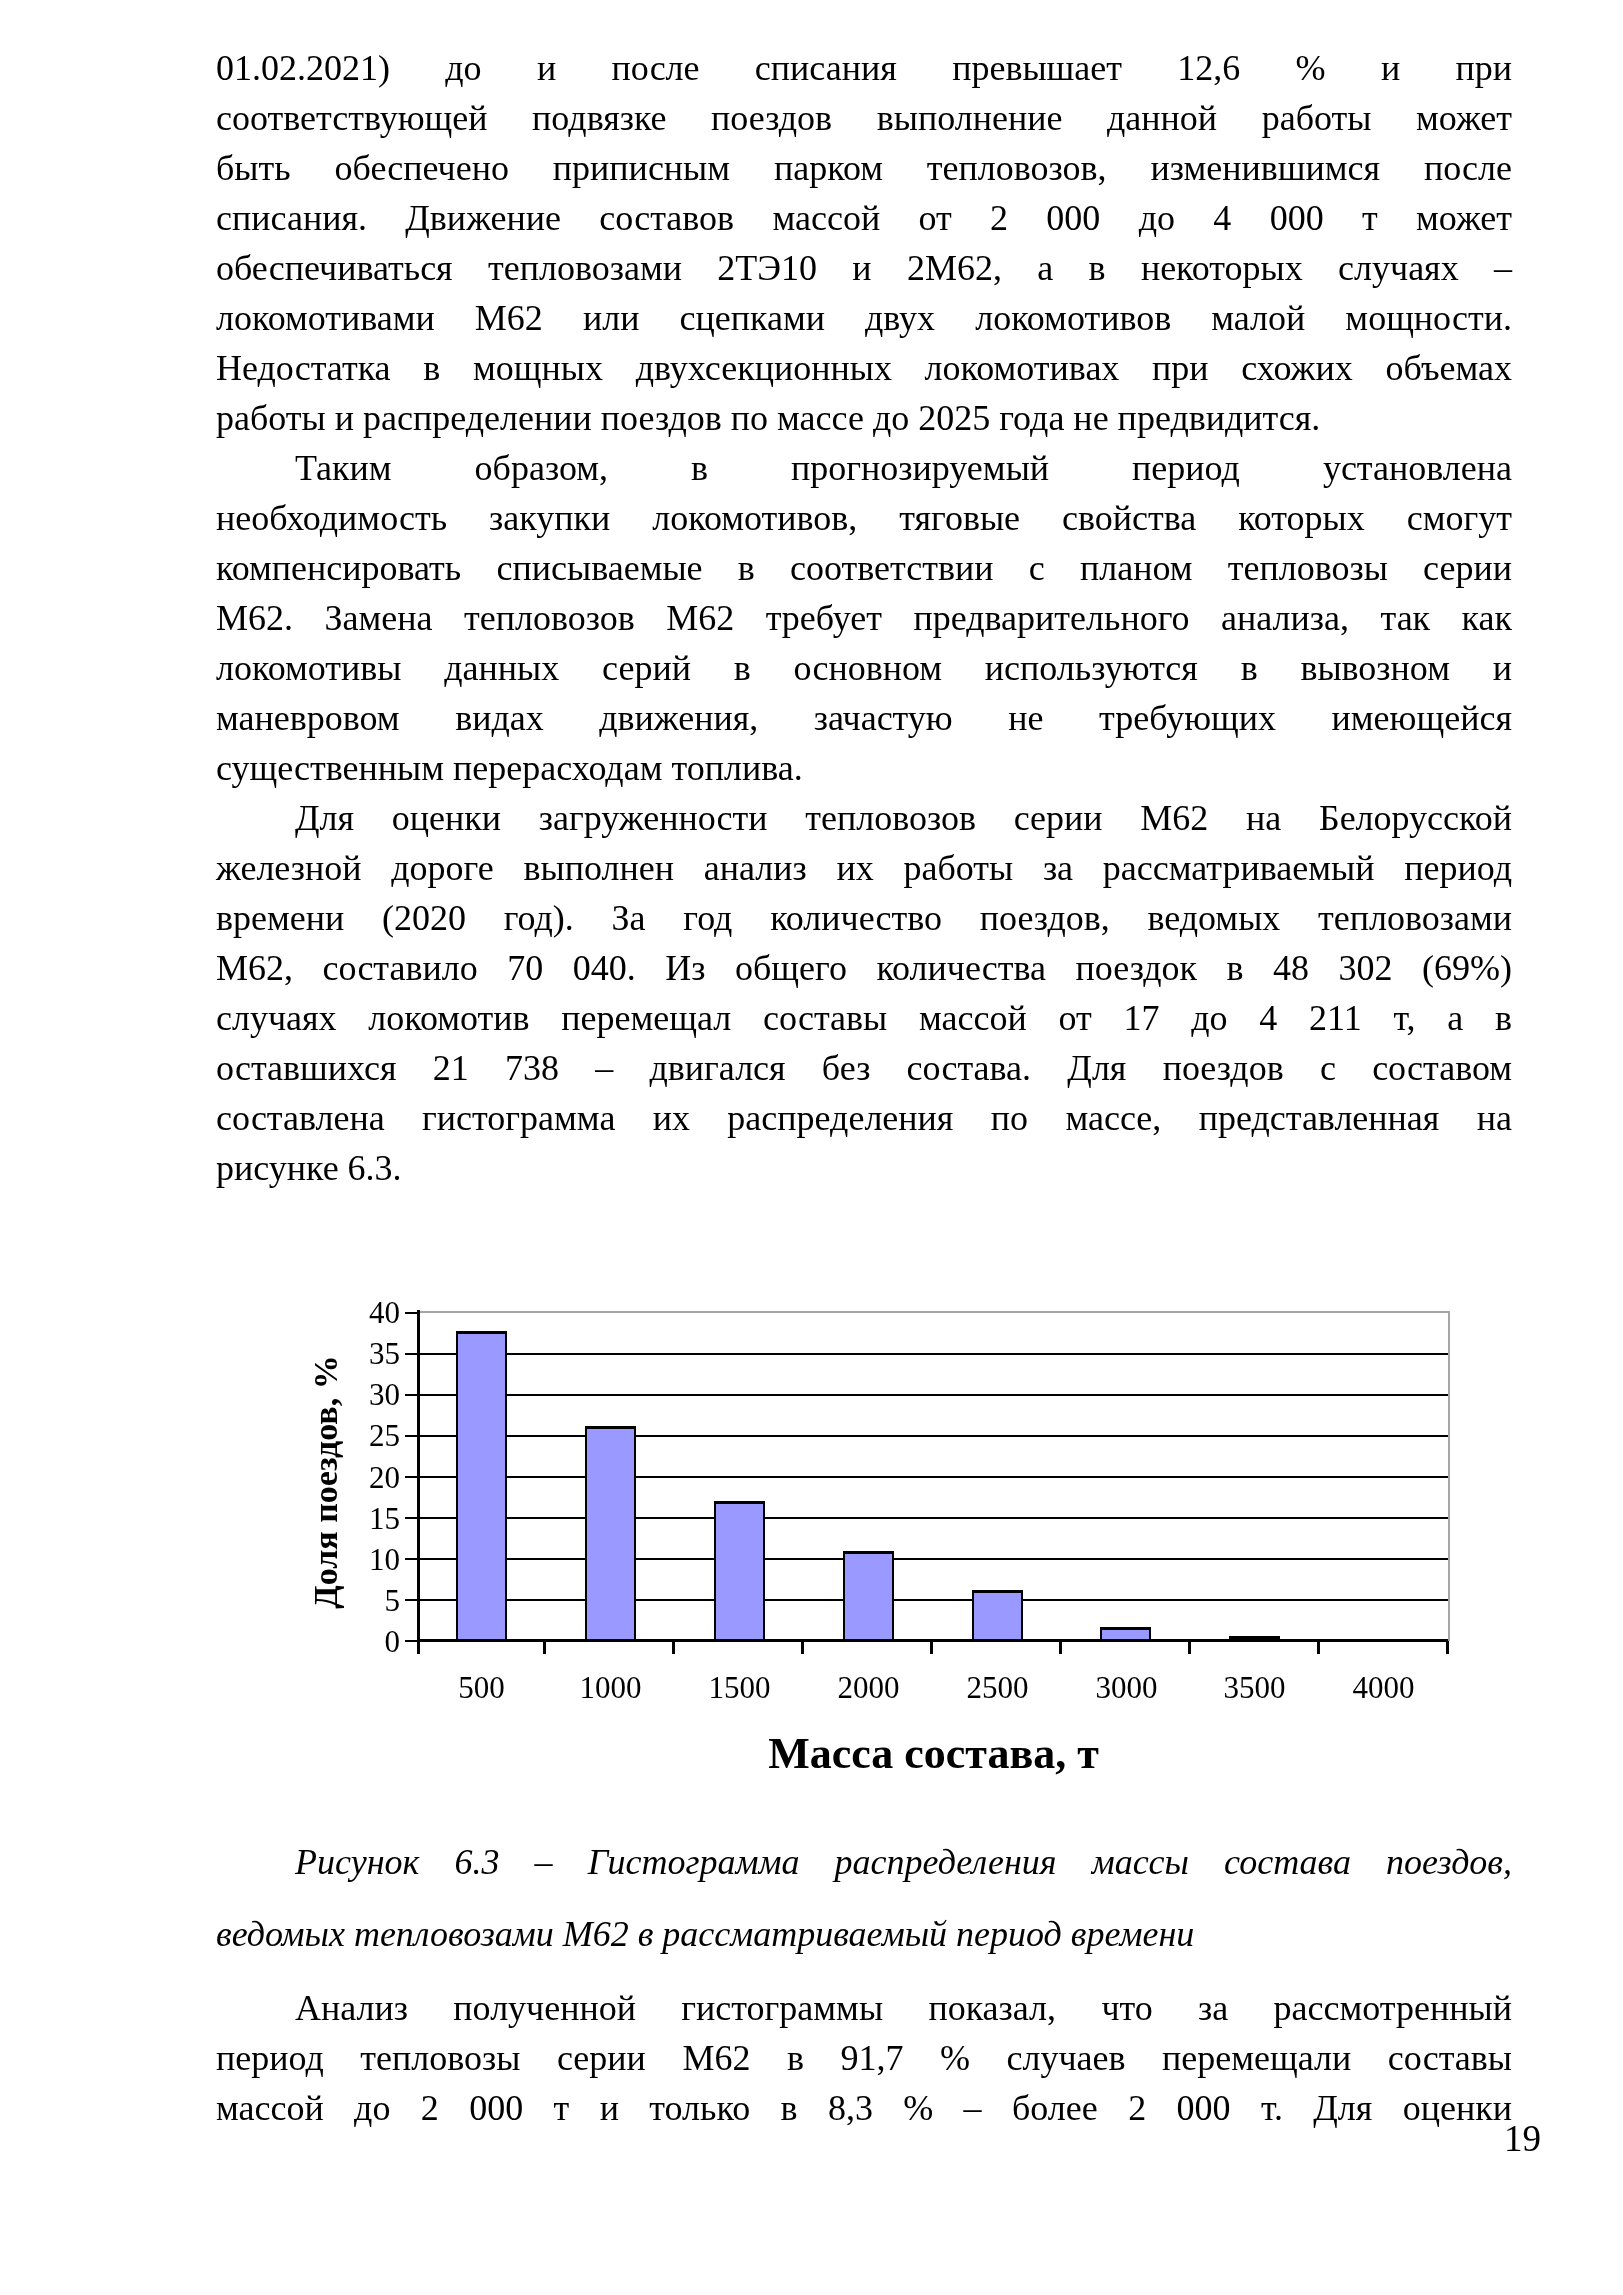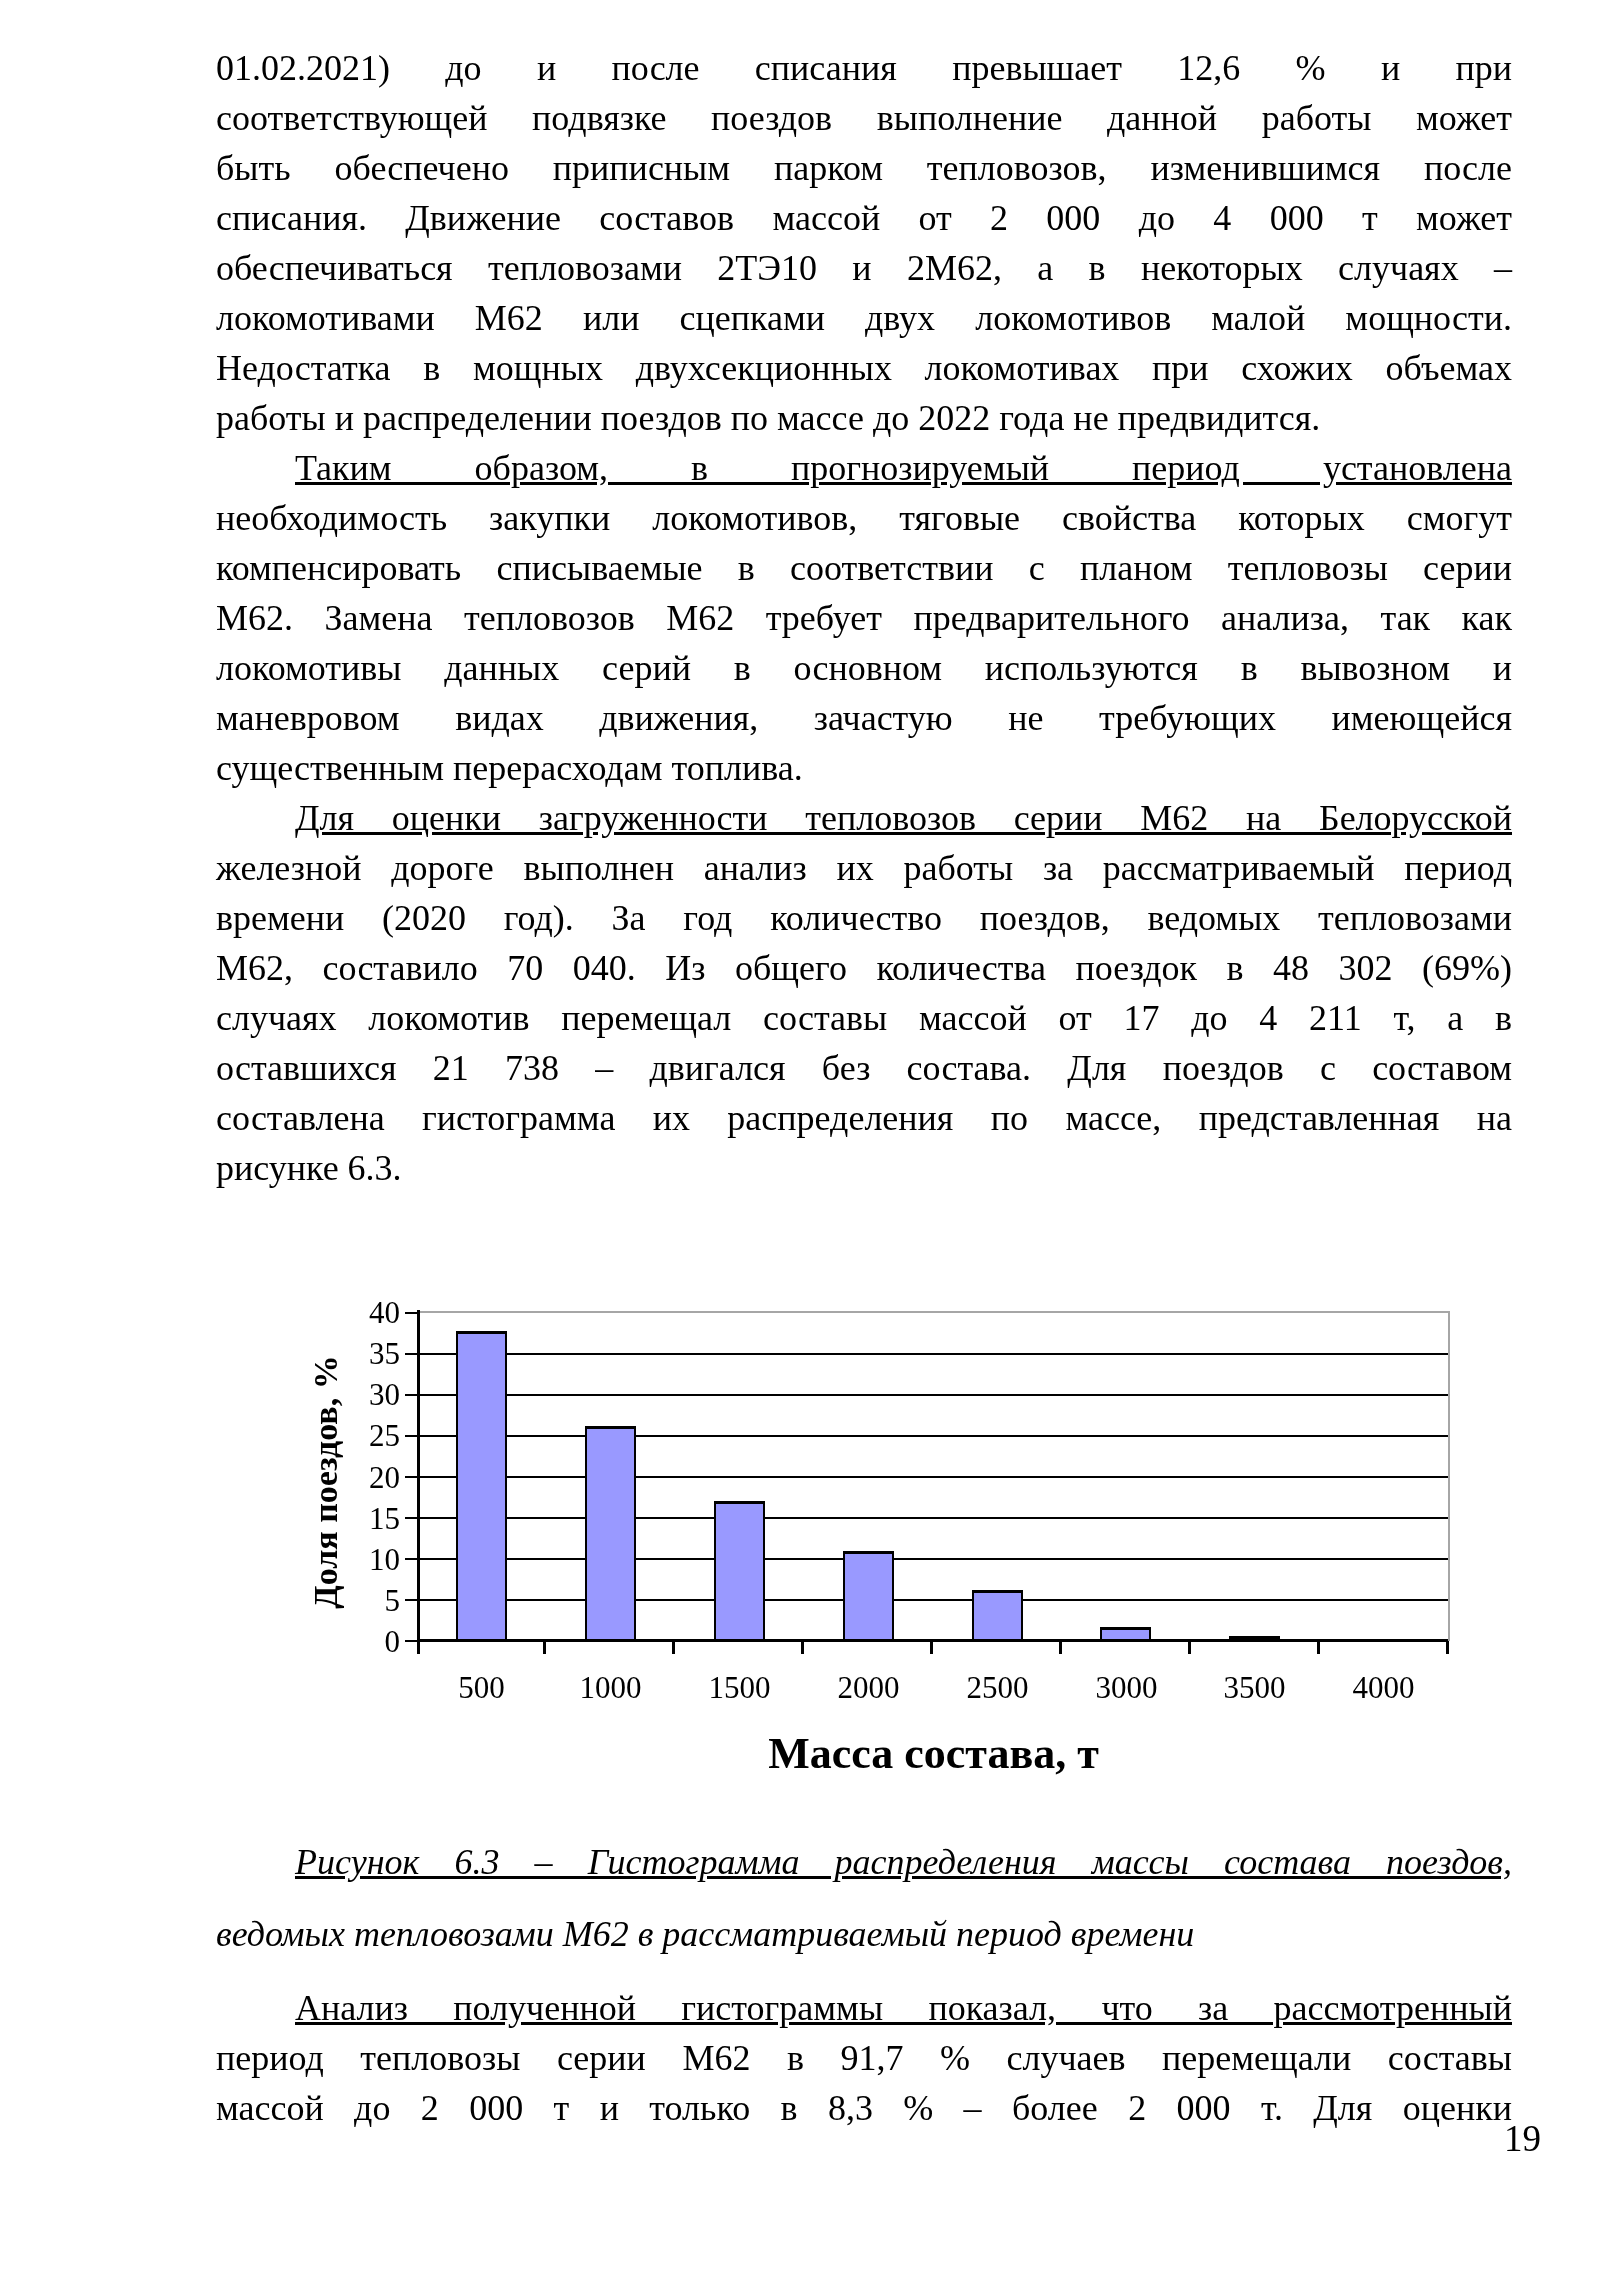--- a/index.html
+++ b/index.html
@@ -14,21 +14,21 @@
   .textblock {
     position:absolute; left:216px; width:1296px;
     font-size:36px; line-height:50px;
   }
   #body-text { top:43px; }
   .line {
     text-align:justify; text-align-last:justify;
     white-space:nowrap; overflow:visible;
   }
   .line.last { text-align-last:left; }
-  .line.indent { text-indent:79px;text-decoration:underline; }
+  .line.indent { text-indent:79px; }
 
   
   #caption { top:1826px; font-style:italic; line-height:72px; }
 
   
   #closing { top:1983px; }
 
   
   #page-number {
     position:absolute; top:2117px; left:1476px; width:65px;
@@ -79,21 +79,21 @@
 <body>
 
 <div id="body-text" class="textblock">
     <div class="line">01.02.2021) до и после списания превышает 12,6 % и при</div>
     <div class="line">соответствующей подвязке поездов выполнение данной работы может</div>
     <div class="line">быть обеспечено приписным парком тепловозов, изменившимся после</div>
     <div class="line">списания. Движение составов массой от 2 000 до 4 000 т может</div>
     <div class="line">обеспечиваться тепловозами 2ТЭ10 и 2М62, а в некоторых случаях –</div>
     <div class="line">локомотивами М62 или сцепками двух локомотивов малой мощности.</div>
     <div class="line">Недостатка в мощных двухсекционных локомотивах при схожих объемах</div>
-    <div class="line last">работы и распределении поездов по массе до 2022 года не предвидится.</div>
+    <div class="line last">работы и распределении поездов по массе до 2025 года не предвидится.</div>
     <div class="line indent">Таким образом, в прогнозируемый период установлена</div>
     <div class="line">необходимость закупки локомотивов, тяговые свойства которых смогут</div>
     <div class="line">компенсировать списываемые в соответствии с планом тепловозы серии</div>
     <div class="line">М62. Замена тепловозов М62 требует предварительного анализа, так как</div>
     <div class="line">локомотивы данных серий в основном используются в вывозном и</div>
     <div class="line">маневровом видах движения, зачастую не требующих имеющейся</div>
     <div class="line last">существенным перерасходам топлива.</div>
     <div class="line indent">Для оценки загруженности тепловозов серии М62 на Белорусской</div>
     <div class="line">железной дороге выполнен анализ их работы за рассматриваемый период</div>
     <div class="line">времени (2020 год). За год количество поездов, ведомых тепловозами</div>

